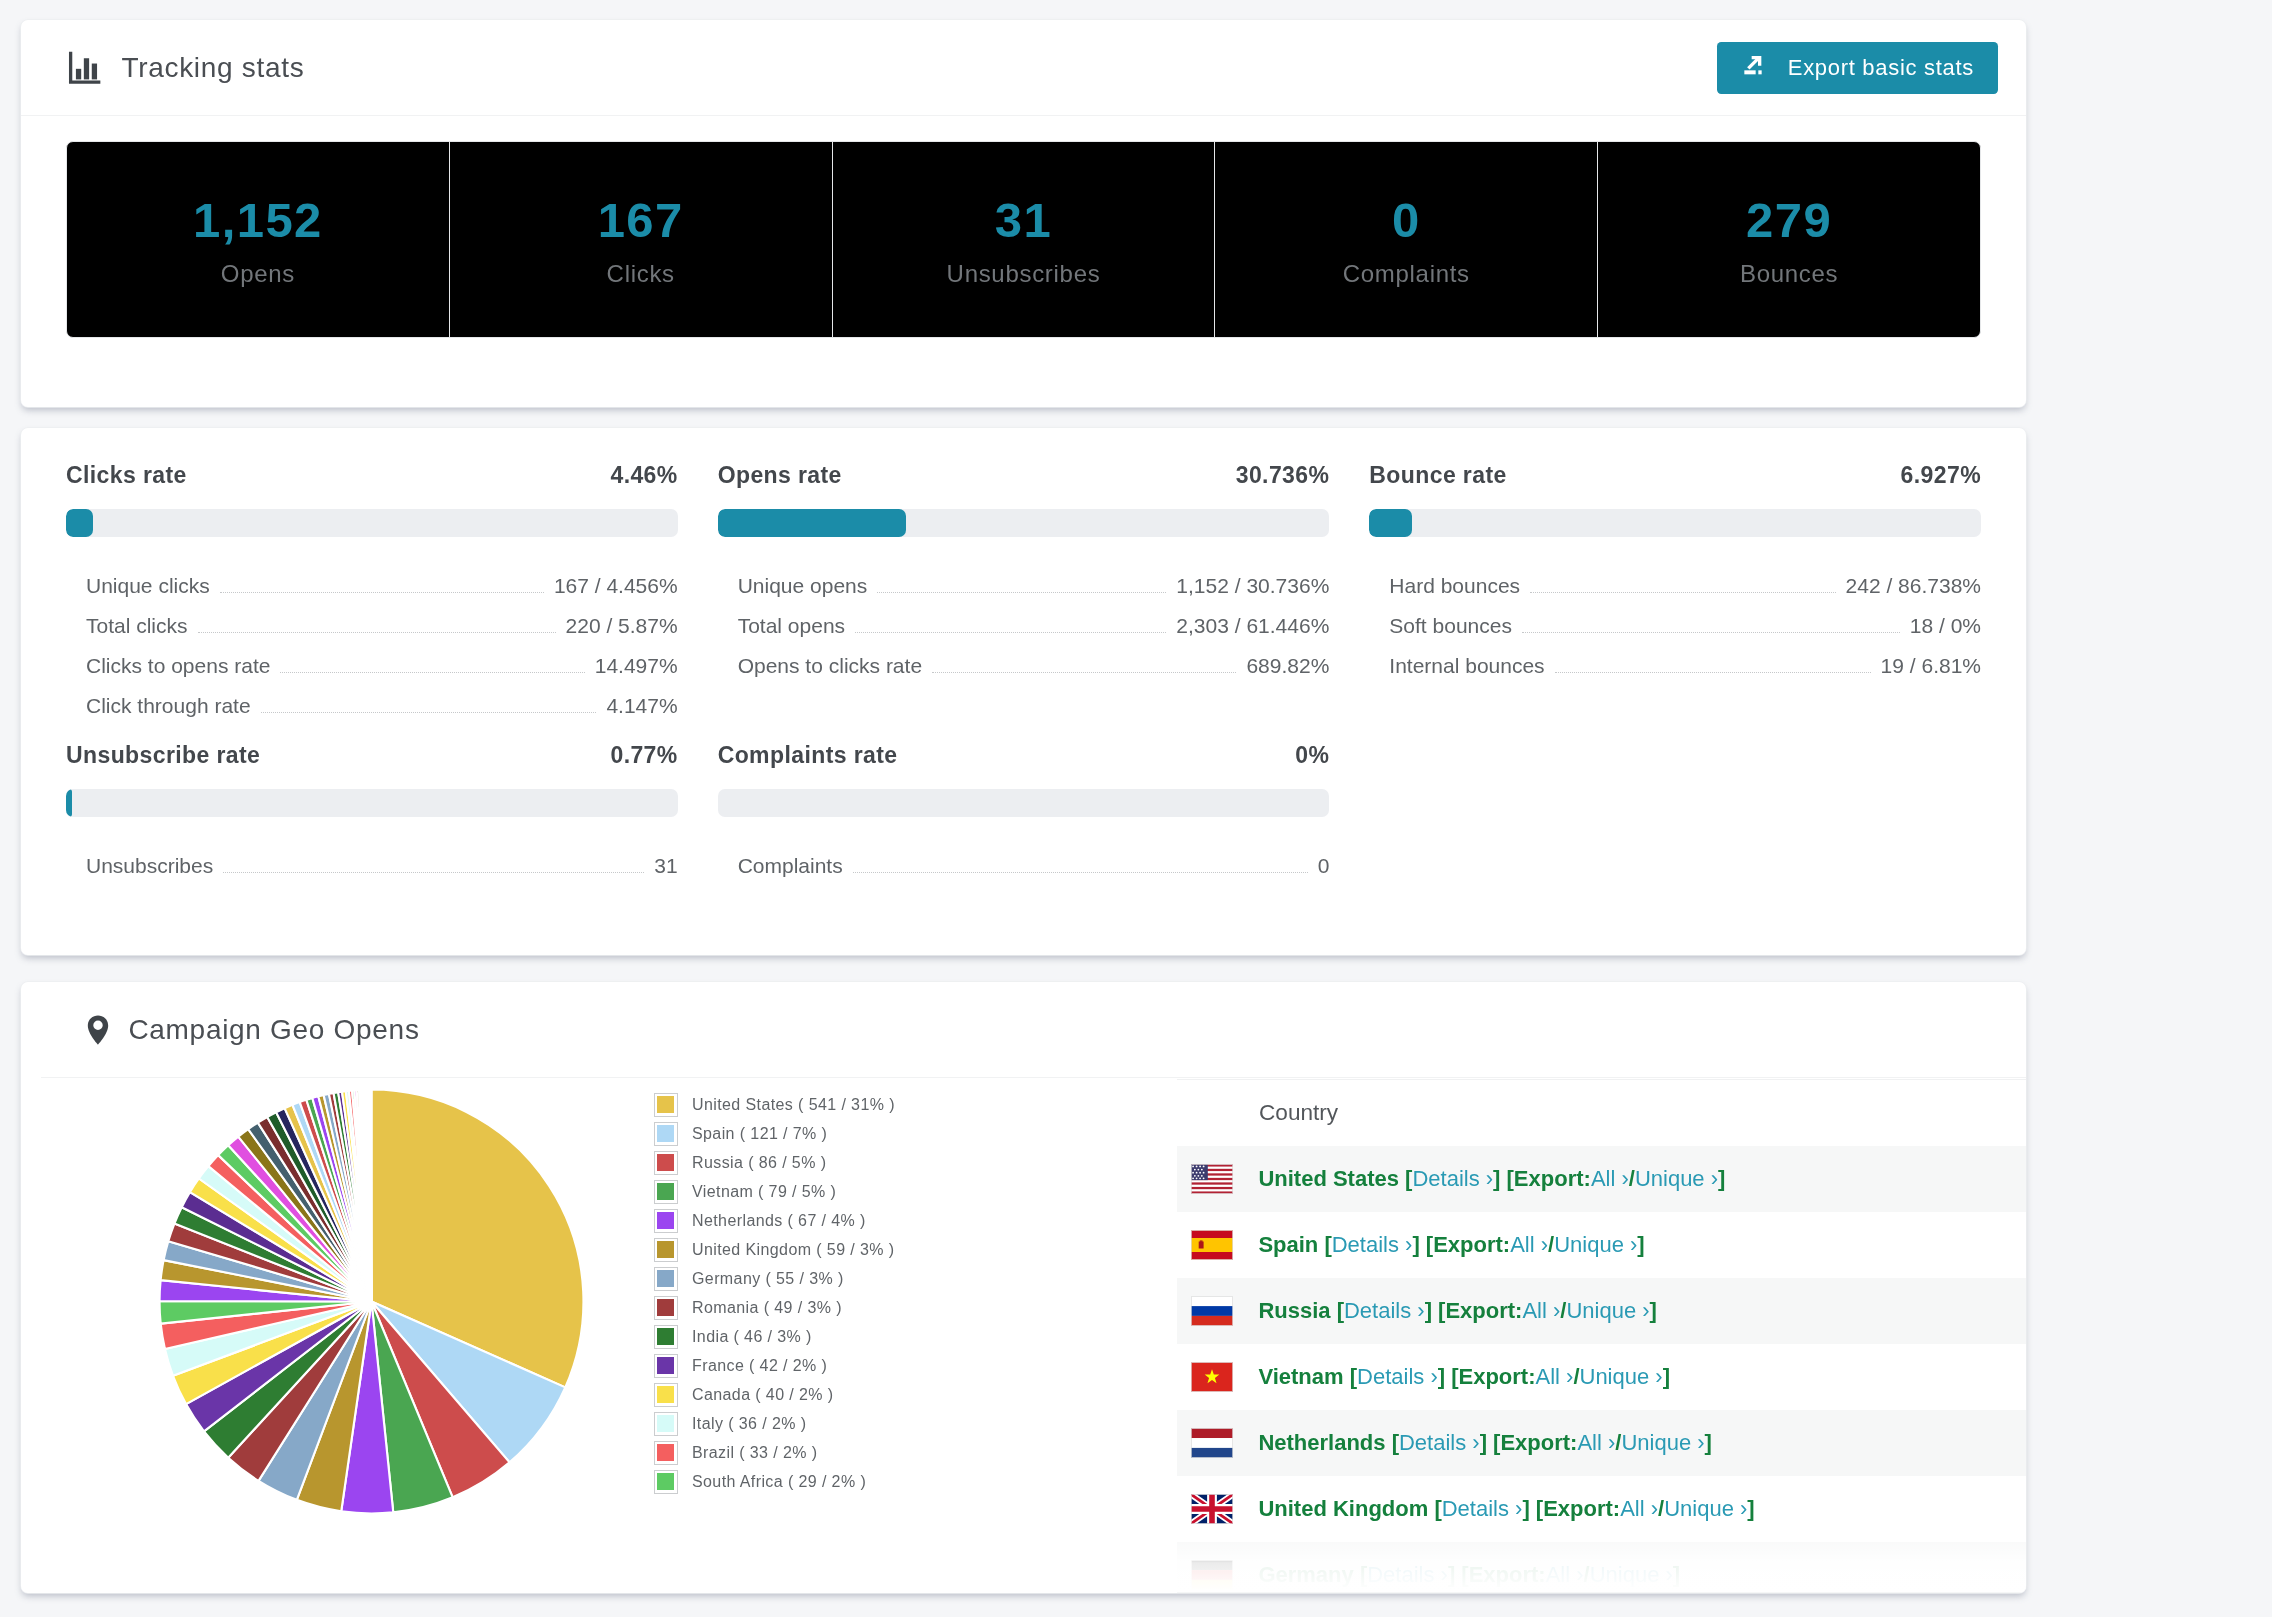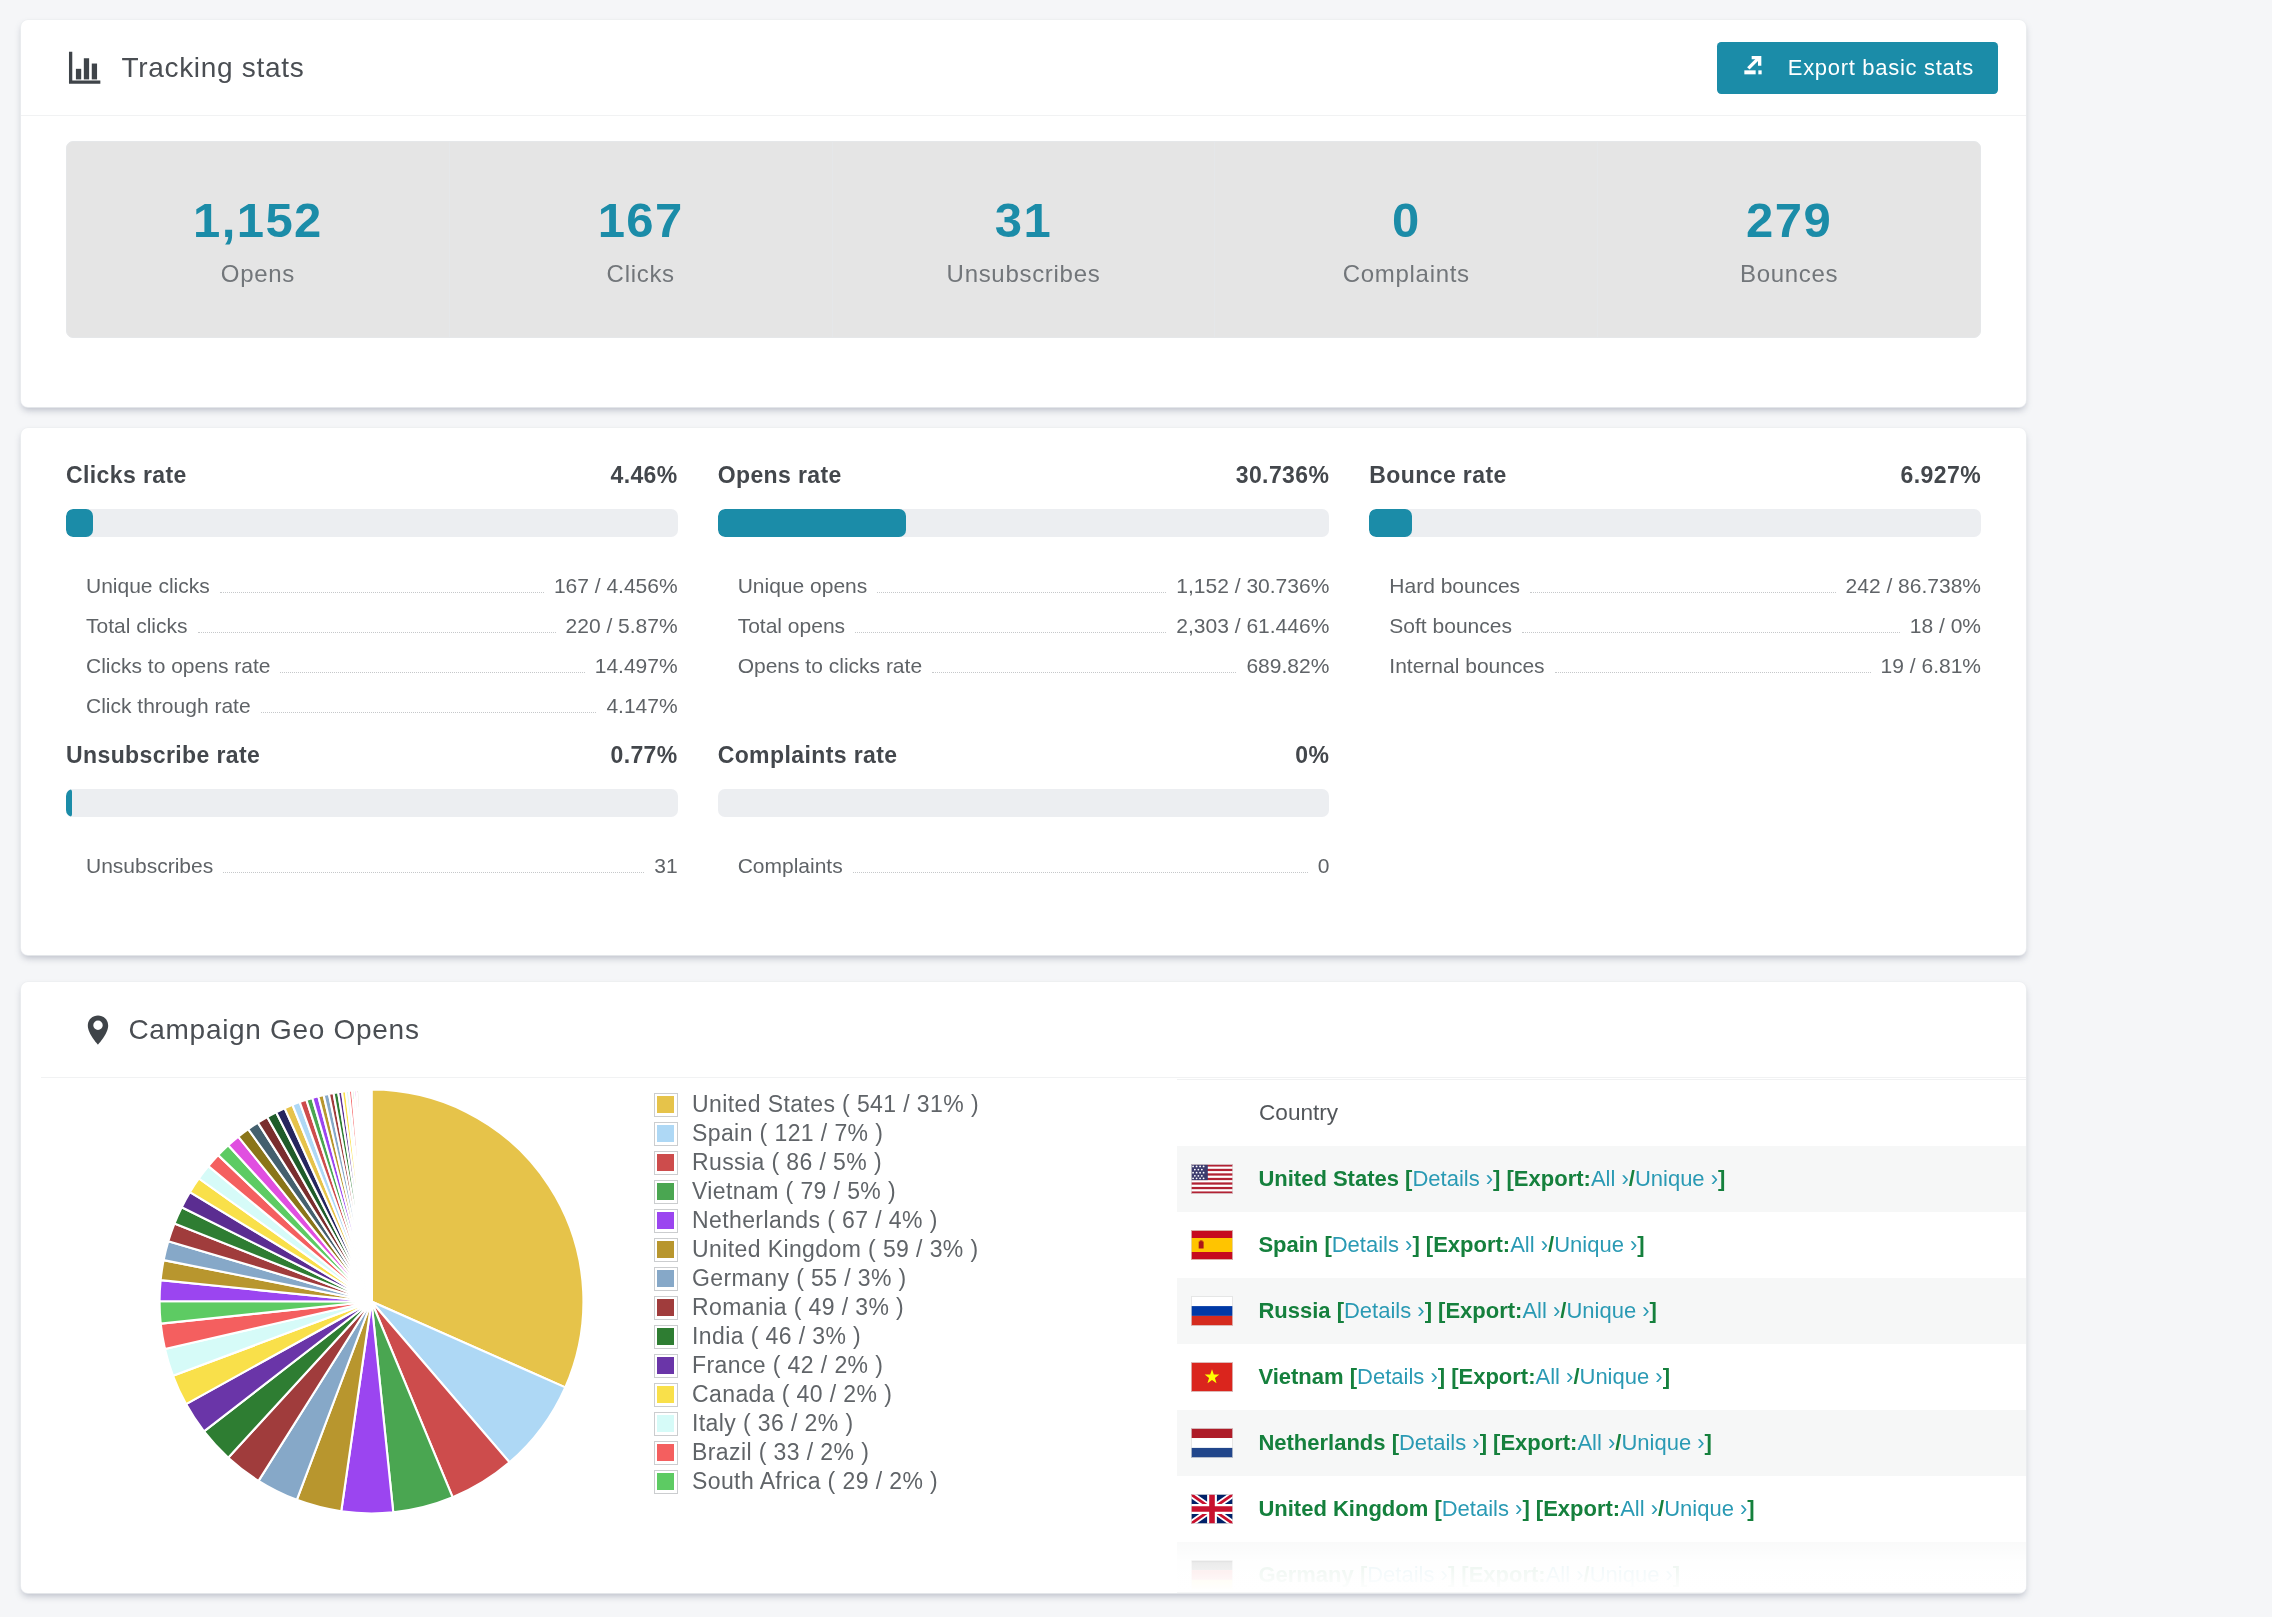--- a/index.html
+++ b/index.html
@@ -30,21 +30,21 @@
     position:absolute; right:28px; top:50%; transform:translateY(-50%);
     display:flex; align-items:center; gap:23px; height:52px; padding:0 24px;
     background:#1b8ca8; border:none; border-radius:4.2px;
     color:#fff; font-size:22px; letter-spacing:0.7px; cursor:pointer;
     font-family:inherit;
   }
 
   
   #stats-row {
     margin:25.4px 45px 0 45px; height:197px;
-    border:1.4px solid #e5e7e9; border-radius:7px; display:flex; background:#e5e5e5;
+    border:1.4px solid #e5e7e9; border-radius:7px; display:flex; background:#000000;
   }
   .stat-cell { flex:1; display:flex; flex-direction:column; align-items:center; justify-content:center; border-right:1.4px solid #e5e7e9; }
   .stat-cell:last-child { border-right:none; }
   .stat-value { font-size:49px; font-weight:bold; color:#1b8ca8; letter-spacing:1.4px; }
   .stat-label { font-size:24px; color:#72767a; margin-top:12.7px; letter-spacing:0.7px; }
 
   
   #rates-grid {
     padding:34px 45px; display:grid; grid-template-columns:repeat(3,1fr);
     column-gap:40px; row-gap:21px;
@@ -56,21 +56,21 @@
   .rate-rows  { margin-top:24px; }
   .rate-row   { display:flex; align-items:flex-end; height:40px; font-size:21px; color:#5f6367; }
   .rate-row .lbl { white-space:nowrap; padding-bottom:2.8px;margin-left:20px; }
   .rate-row .leader { flex:1; border-bottom:1.4px dotted #c6c8ca; margin:0 10px 8.5px 10px; }
   .rate-row .val { white-space:nowrap; padding-bottom:2.8px; }
 
   
   .geo-body { position:relative; height:514px; }
   #pie-svg { position:absolute; left:103px; top:-4.2px; width:455px; height:455px; }
   #legend { position:absolute; left:613px; top:12px; list-style:none; }
-  #legend li { display:flex; align-items:center; gap:14px; height:29px; font-size:23px; color:#606468; letter-spacing:0.4px; }
+  #legend li { display:flex; align-items:center; gap:14px; height:29px; font-size:16px; color:#606468; letter-spacing:0.4px; }
   .swatch { width:24px; height:24px; border:1.4px solid #cbcdcf; background:#fff; padding:2.1px; display:inline-block; flex:0 0 auto; }
   .swatch i { display:block; width:17px; height:17px; }
 
   .geo-table { position:absolute; left:1136px; top:1.4px; width:1080px; border-top:1.4px solid #f0f1f2; font-size:22px; color:#4c5156; }
   .geo-row { display:flex; align-items:center; height:66px; }
   .geo-row.stripe { background:#f6f7f7; }
   .geo-head { font-size:22.6px; color:#53575b; }
   .cell-country { flex:1; display:flex; align-items:center; padding-left:14px; }
   .geo-head .cell-country { padding-left:82px; }
   .cell-total { width:169px; }

